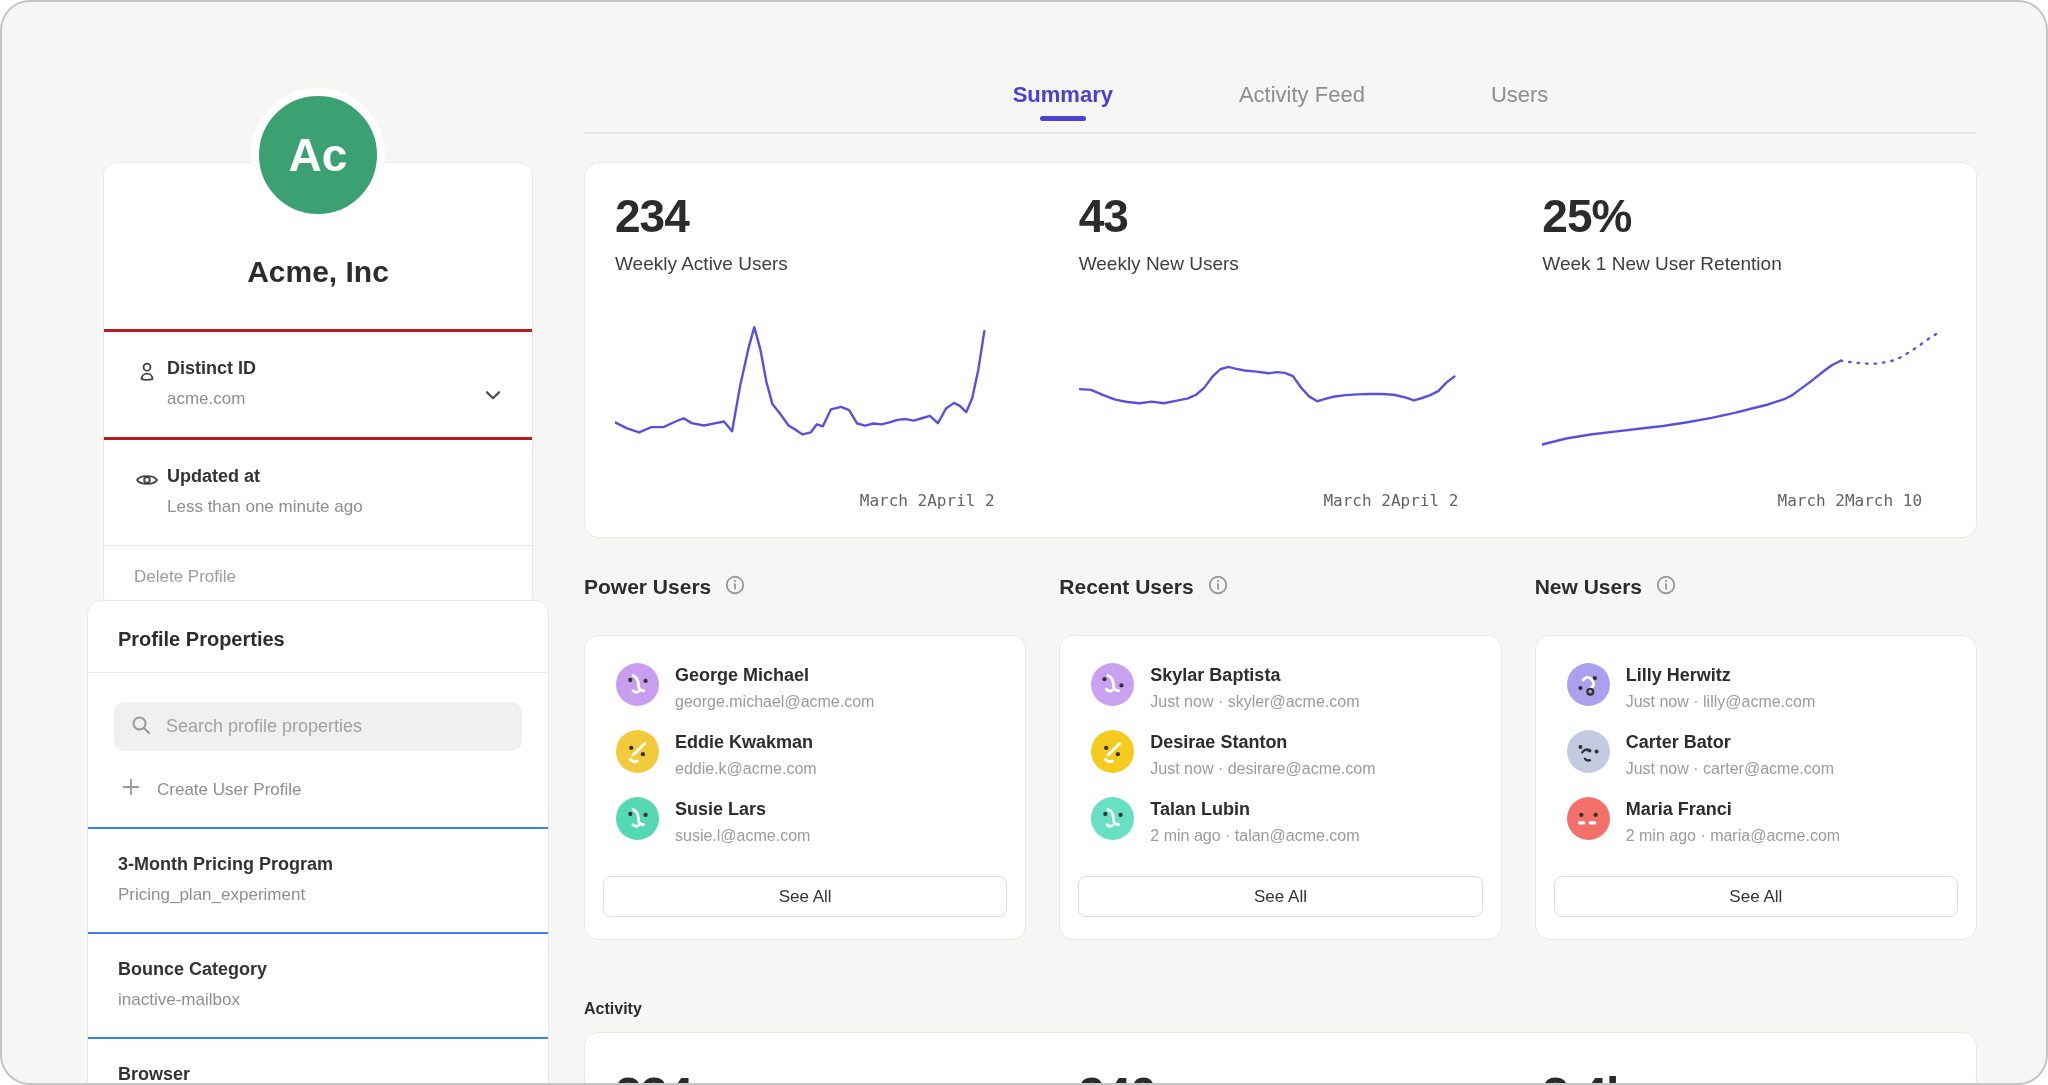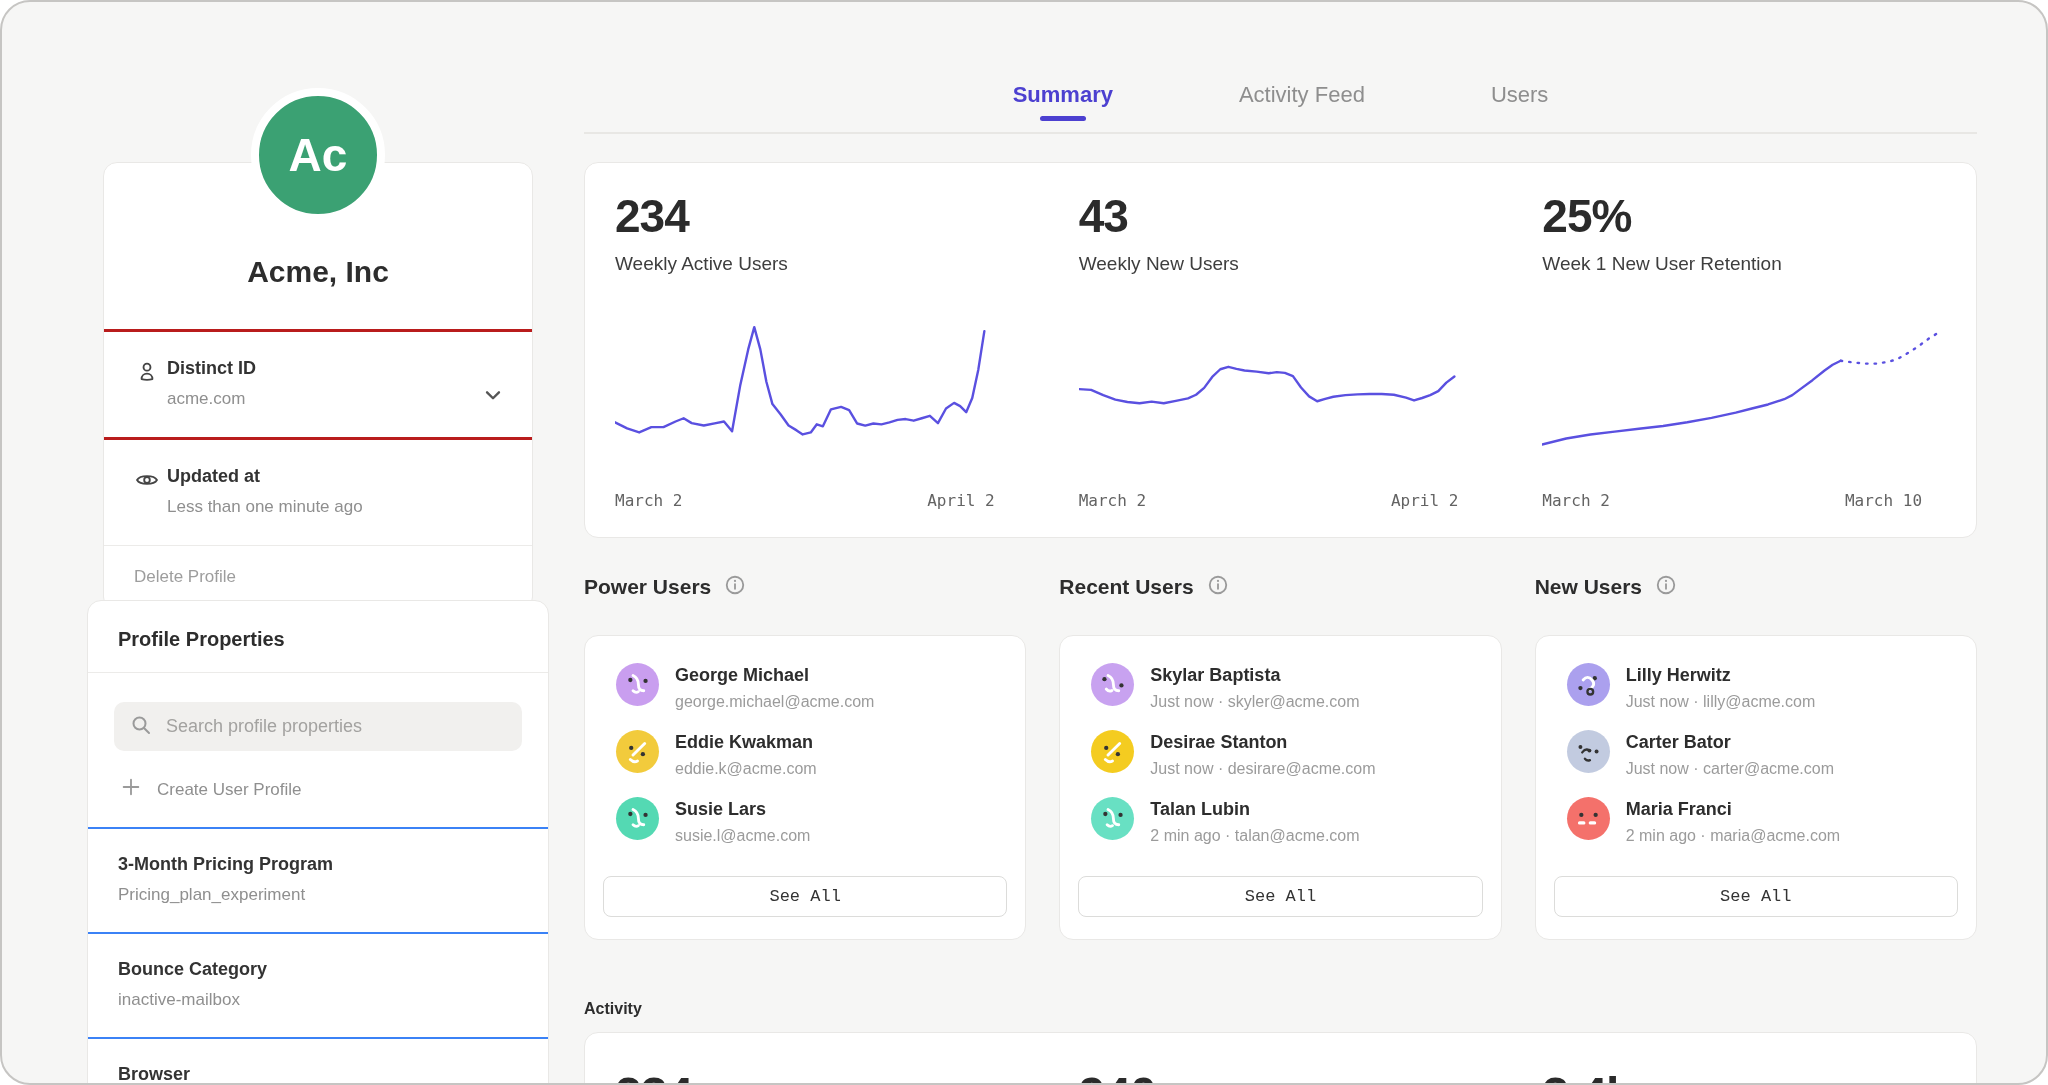--- a/index.html
+++ b/index.html
@@ -40,32 +40,32 @@
   .tab.active{color:var(--accent);font-weight:700;}
   .tab.active::after{content:'';position:absolute;left:50%;transform:translateX(-50%);bottom:11px;
     width:46px;height:5px;border-radius:3px;background:var(--accent);}
 
   .summary-card{position:absolute;top:160px;left:0;right:0;height:376px;display:flex;padding:30px 0 24px;}
   .stat-col{flex:1;padding:0 30px;display:flex;flex-direction:column;min-width:0;}
   .stat-value{font-size:46px;font-weight:700;color:#2b2b2b;letter-spacing:-1px;line-height:1;}
   .stat-label{font-size:19px;color:#3e3e3e;margin-top:14px;}
   .stat-chart{margin-top:42px;height:162px;}
   .stat-chart svg{width:100%;height:100%;display:block;}
-  .axis{display:flex;justify-content:space-between;margin-top:12px;padding-right:24px;
+  .axis{display:flex;justify-content:flex-end;margin-top:12px;padding-right:24px;
     font-family:"DejaVu Sans Mono",monospace;font-size:16px;color:#636363;}
 
   .user-grid{position:absolute;top:570px;left:0;right:0;display:grid;grid-template-columns:repeat(3,1fr);column-gap:33px;}
   .sec-header{display:flex;align-items:center;gap:13px;font-size:21px;font-weight:700;color:#2d2d2d;height:30px;margin-bottom:33px;}
   .user-card{height:305px;position:relative;padding:27px 18px;}
   .user-row{display:flex;gap:16px;align-items:flex-start;padding:0 13px;margin-bottom:19px;cursor:pointer;}
   .u-avatar{width:43px;height:43px;border-radius:50%;flex:none;overflow:hidden;}
   .u-name{font-size:18px;font-weight:600;color:#2d2d2d;padding-top:2px;}
   .u-meta{font-size:16px;color:#9b9b9b;margin-top:7px;}
   .see-all{position:absolute;left:18px;right:18px;bottom:22px;height:41px;border:1px solid #dcdcda;
-    border-radius:8px;background:#fff;font-size:17px;color:#333;font-family:Liberation Mono, monospace;cursor:pointer;}
+    border-radius:8px;background:#fff;font-size:17px;color:#333;font-family:Liberation Sans, sans-serif;cursor:pointer;}
 
   .activity-header{position:absolute;top:982px;left:0;font-size:16px;font-weight:700;color:#2d2d2d;}
   .activity-card{position:absolute;top:1030px;left:0;right:0;height:300px;display:flex;padding:38px 0;}
   .activity-col{flex:1;padding:0 30px;}
   .activity-value{font-size:48px;font-weight:700;color:#2b2b2b;letter-spacing:-1px;line-height:1;}
 
   .icon-stroke{stroke:#444;fill:none;stroke-width:1.7;stroke-linecap:round;stroke-linejoin:round;}
   .icon-gray{stroke:#9a9a9a;fill:none;stroke-width:2;stroke-linecap:round;}
 </style>
 </head>

